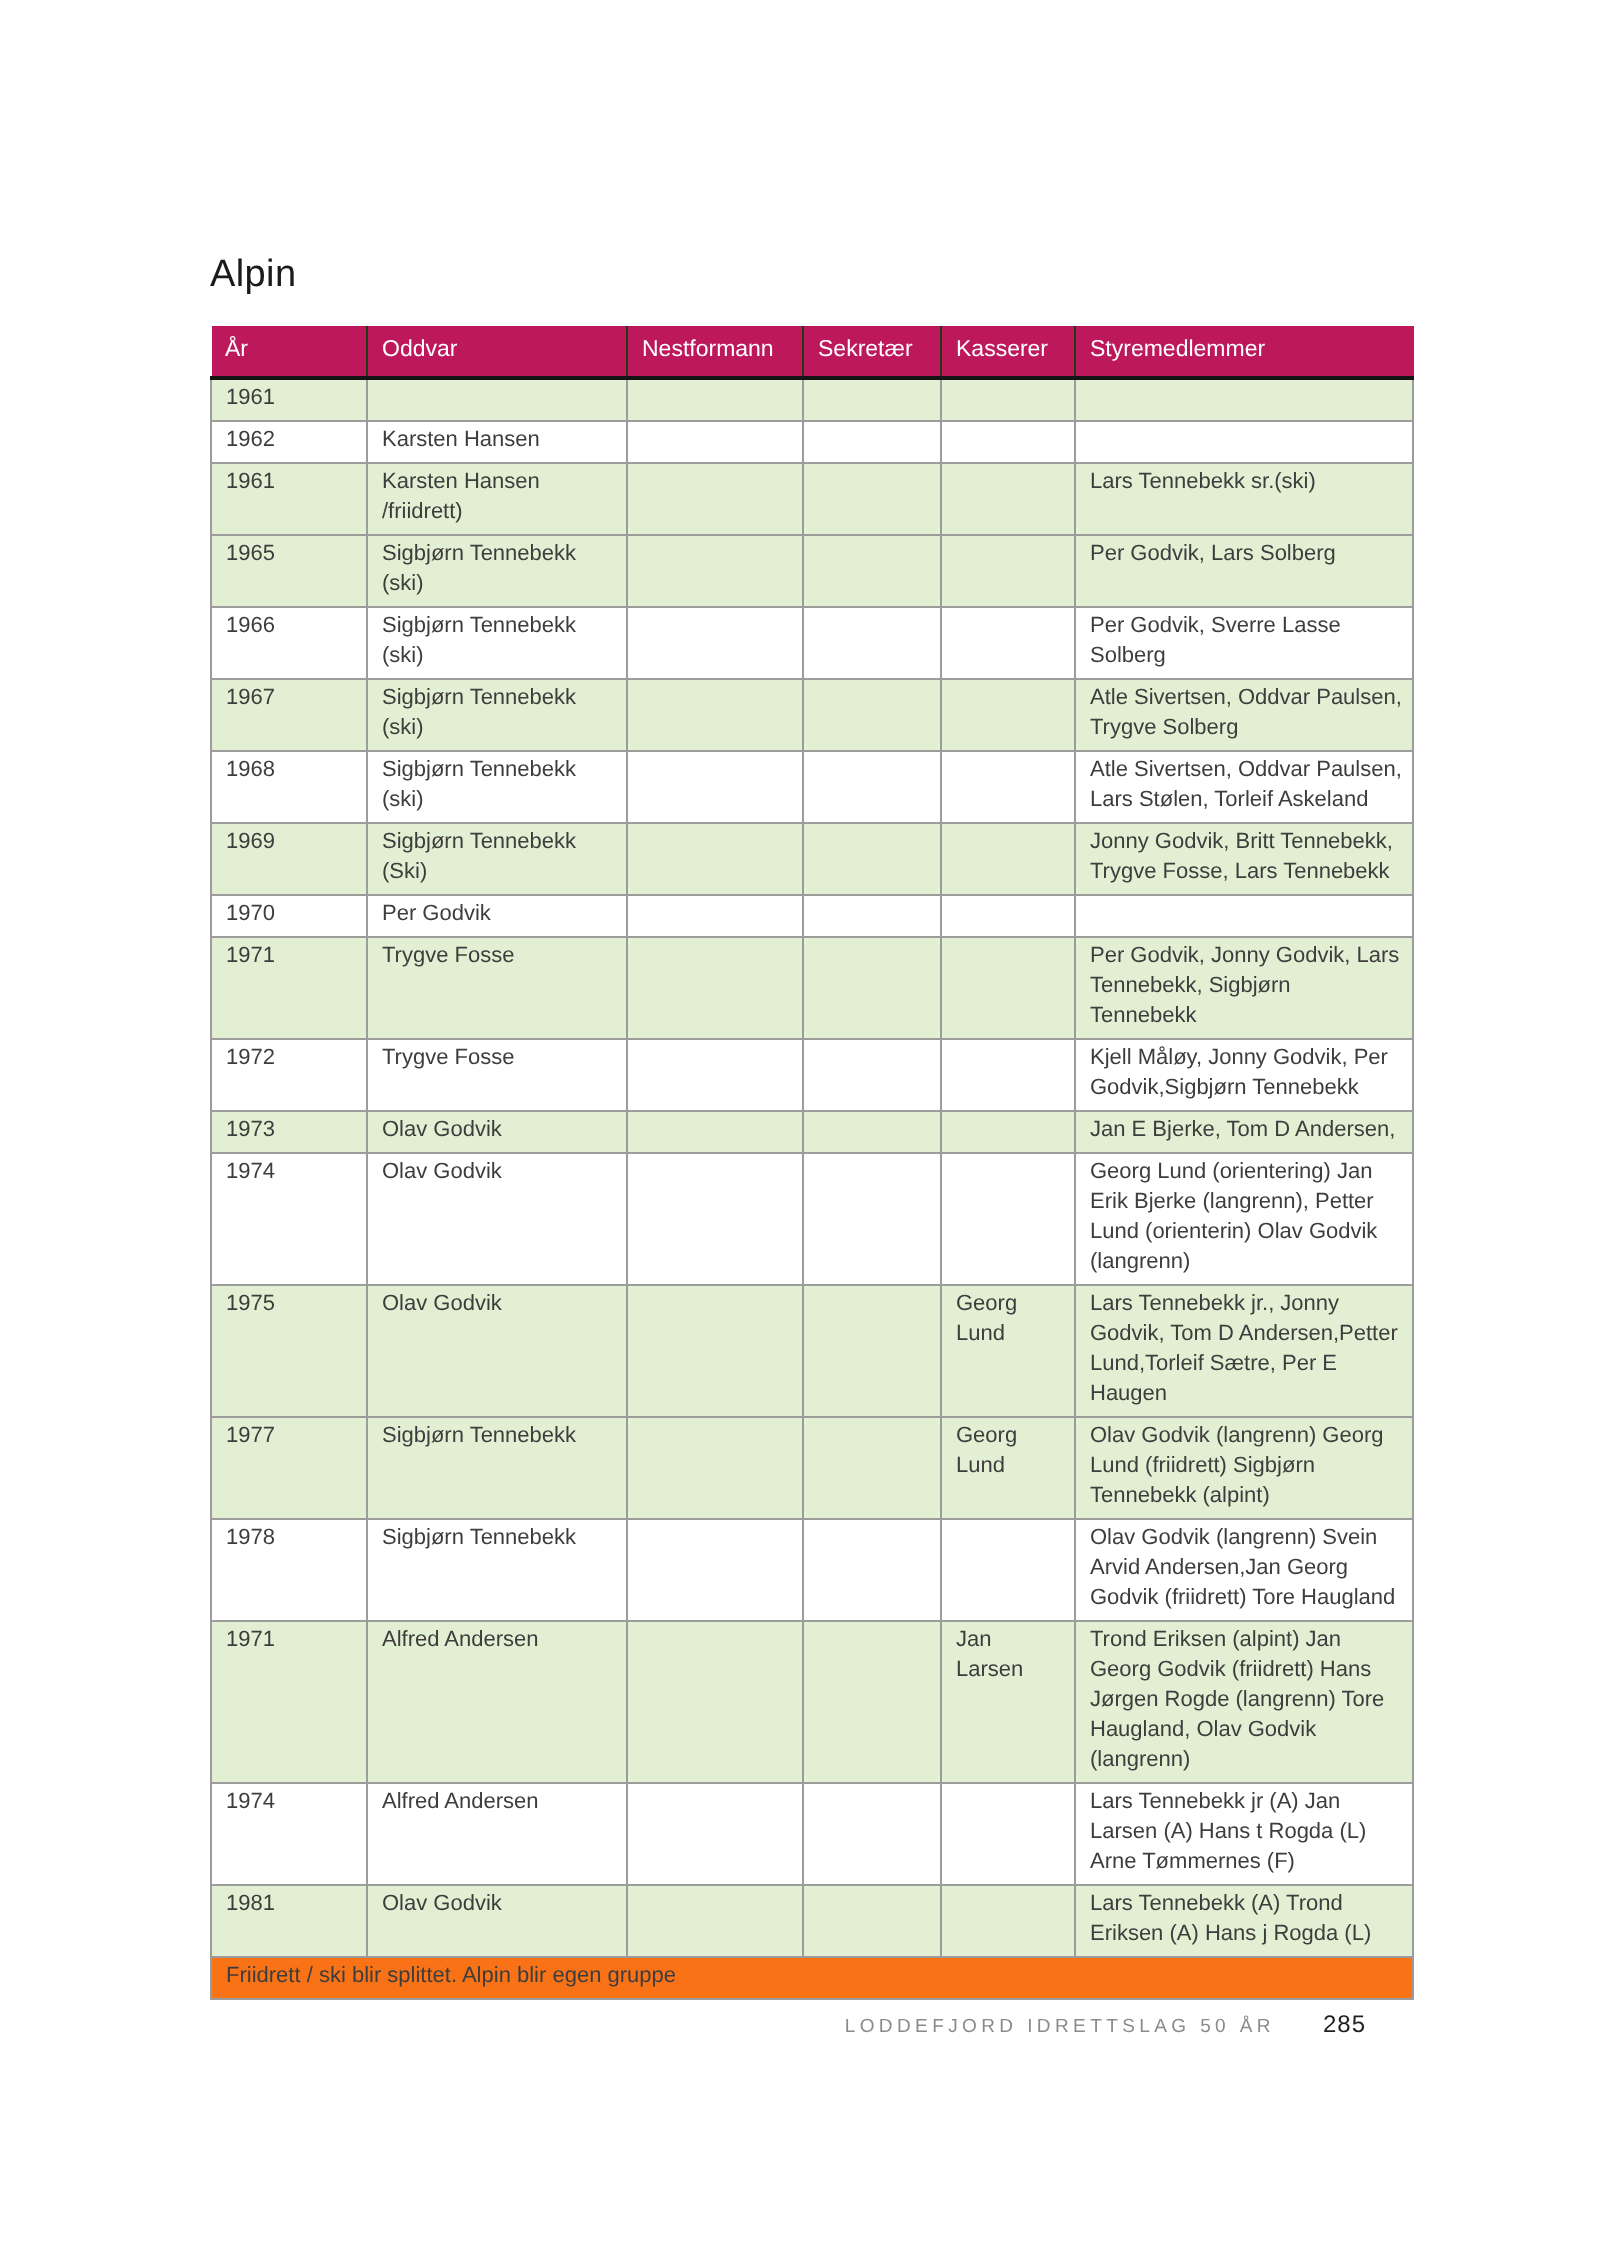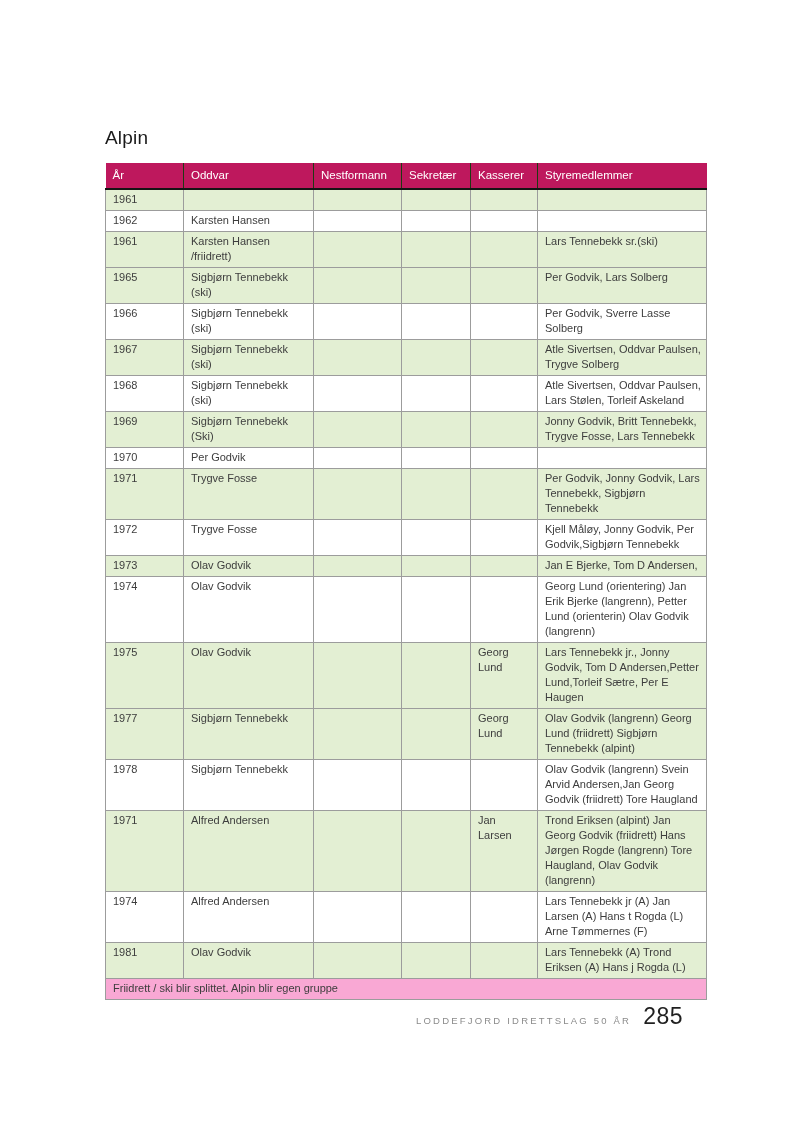--- a/index.html
+++ b/index.html
@@ -52,41 +52,41 @@
   table.alpin thead th:first-child { border-left: none; }
   table.alpin tbody td {
     border: 1px solid #9c9c9c;
     padding: 2px 5px 3px 7px;
     vertical-align: top;
     line-height: 15px;
     background: #ffffff;
   }
   table.alpin tbody tr.alt td { background: #e3efd3; }
   table.alpin tbody tr.note-row td {
-    background: #f9a8d4;
+    background: #f97316;
     padding: 2px 5px 3px 7px;
   }
   .footer {
     position: absolute;
     left: 105px;
     top: 1003px;
     width: 578px;
     text-align: right;
     white-space: nowrap;
   }
   .footer .footer-text {
     font-size: 9.5px;
     letter-spacing: 2.2px;
     color: #8b8b8b;
     vertical-align: baseline;
   }
   .footer .page-number {
-    font-size: 23px;
+    font-size: 12px;
     color: #1f1f1f;
-    margin-left: 12px;
+    margin-left: 24px;
     letter-spacing: 0.5px;
     vertical-align: baseline;
   }
 </style>
 </head>
 <body>
 
 <div class="page">
 
   <h1 class="title">Alpin</h1>

